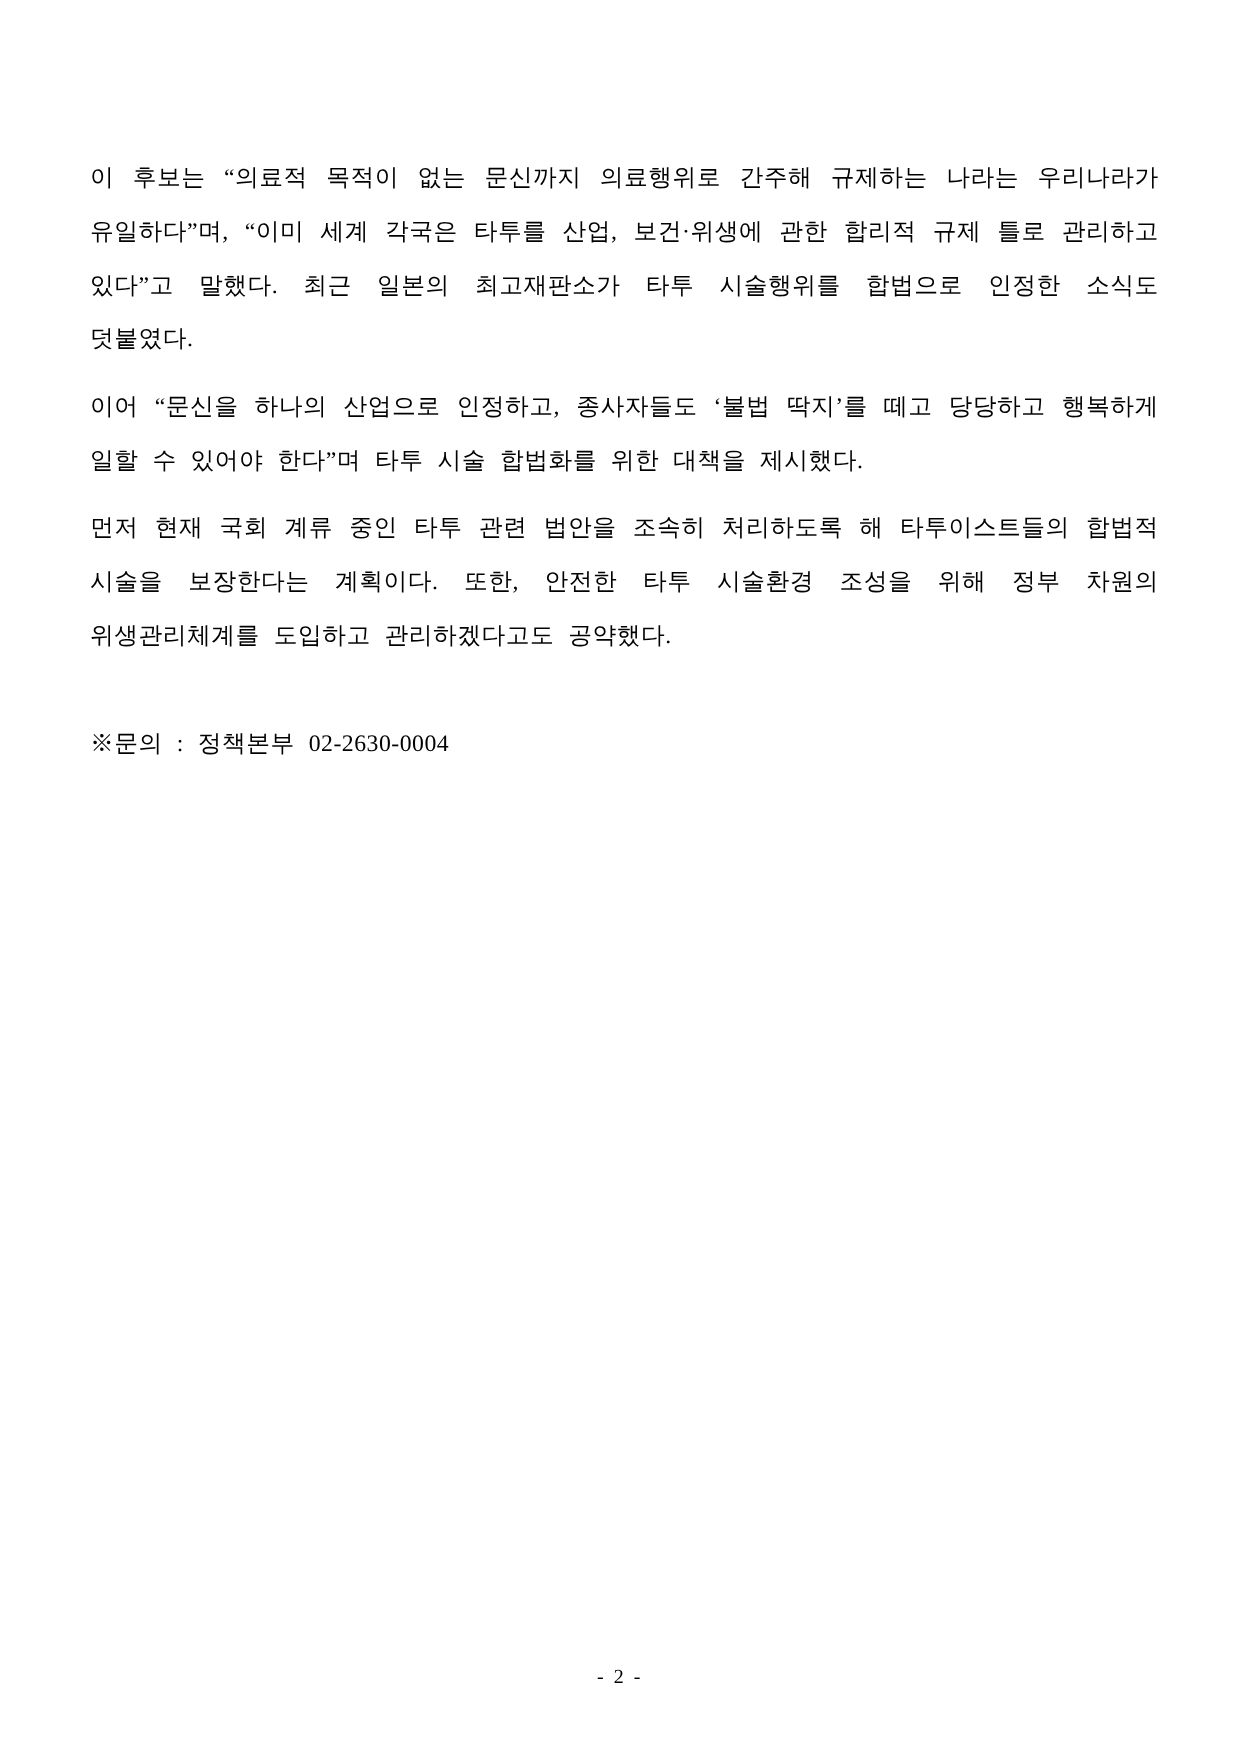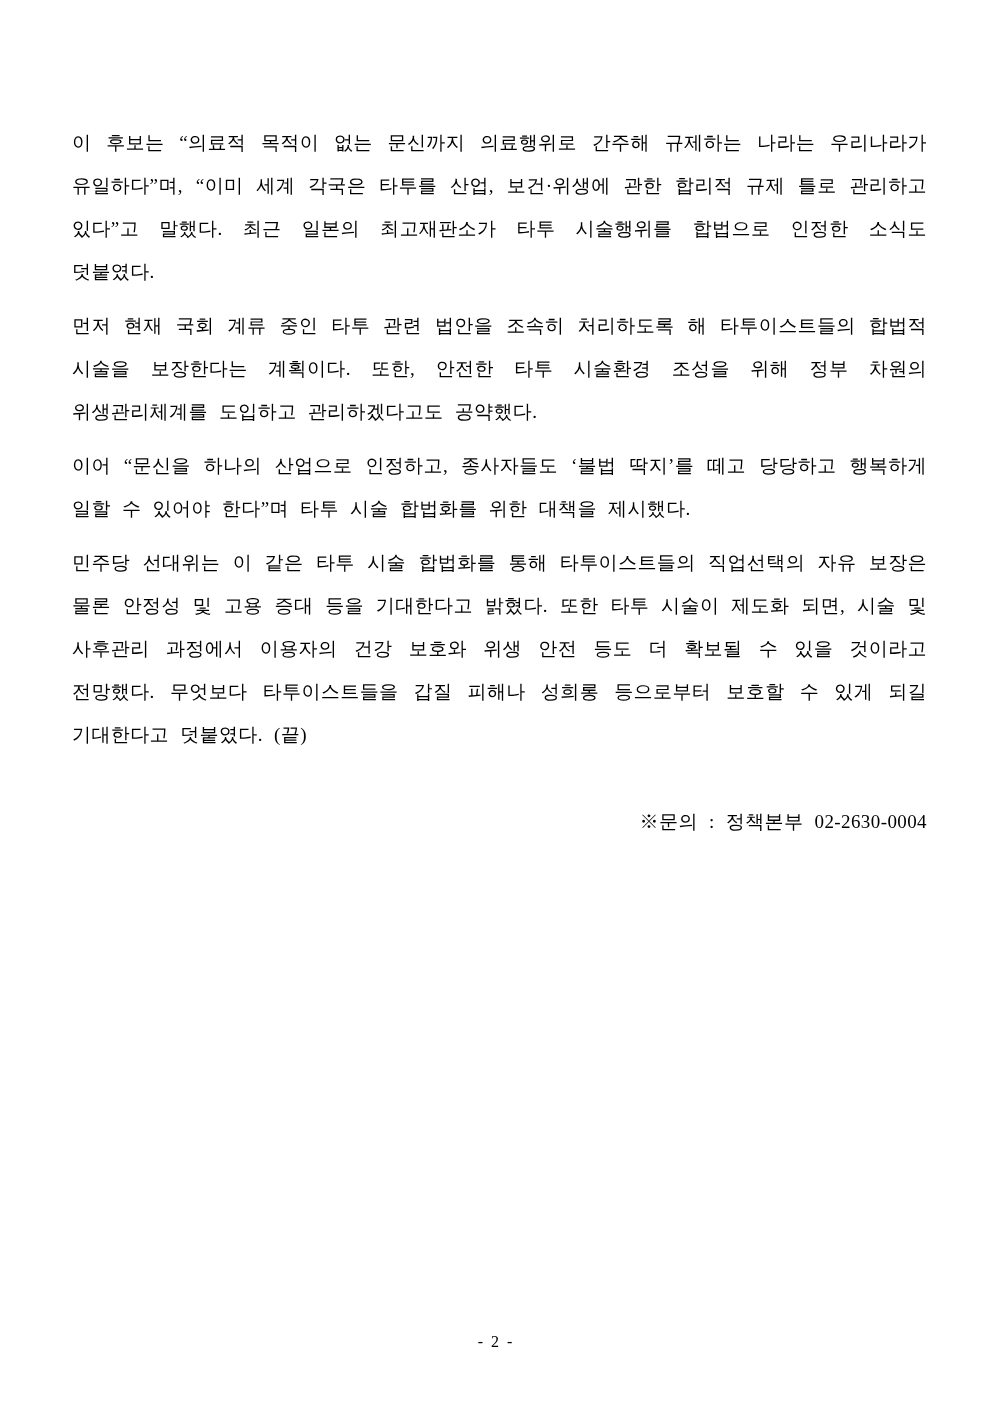--- a/index.html
+++ b/index.html
@@ -28,40 +28,39 @@
     font-size: 19px;
     line-height: 43px;
     letter-spacing: 0.4px;
     word-spacing: 6px;
     text-align: justify;
     word-break: keep-all;
   }
   .content p.contact {
     margin-top: 44px;
     margin-bottom: 0;
-    text-align: right;
+    text-align: left;
   }
   .footer {
     position: absolute;
     top: 1332px;
     left: 0;
     right: 0;
     height: 20px;
     line-height: 20px;
     text-align: center;
     font-size: 16px;
     letter-spacing: 2px;
     color: #000000;
   }
 </style>
 </head>
 <body>
 
 <div class="page">
   <div class="content">
     <p>이 후보는 “의료적 목적이 없는 문신까지 의료행위로 간주해 규제하는 나라는 우리나라가 유일하다”며, “이미 세계 각국은 타투를 산업, 보건·위생에 관한 합리적 규제 틀로 관리하고 있다”고 말했다. 최근 일본의 최고재판소가 타투 시술행위를 합법으로 인정한 소식도 덧붙였다.</p>
+    <p>이어 “문신을 하나의 산업으로 인정하고, 종사자들도 ‘불법 딱지’를 떼고 당당하고 행복하게 일할 수 있어야 한다”며 타투 시술 합법화를 위한 대책을 제시했다.</p>
     <p>먼저 현재 국회 계류 중인 타투 관련 법안을 조속히 처리하도록 해 타투이스트들의 합법적 시술을 보장한다는 계획이다. 또한, 안전한 타투 시술환경 조성을 위해 정부 차원의 위생관리체계를 도입하고 관리하겠다고도 공약했다.</p>
-    <p>이어 “문신을 하나의 산업으로 인정하고, 종사자들도 ‘불법 딱지’를 떼고 당당하고 행복하게 일할 수 있어야 한다”며 타투 시술 합법화를 위한 대책을 제시했다.</p>
-    <p>민주당 선대위는 이 같은 타투 시술 합법화를 통해 타투이스트들의 직업선택의 자유 보장은 물론 안정성 및 고용 증대 등을 기대한다고 밝혔다. 또한 타투 시술이 제도화 되면, 시술 및 사후관리 과정에서 이용자의 건강 보호와 위생 안전 등도 더 확보될 수 있을 것이라고 전망했다. 무엇보다 타투이스트들을 갑질 피해나 성희롱 등으로부터 보호할 수 있게 되길 기대한다고 덧붙였다. (끝)</p>
     <p class="contact">※문의 : 정책본부 02-2630-0004</p>
   </div>
   <div class="footer">- 2 -</div>
 </div>
 
 </body></html>

